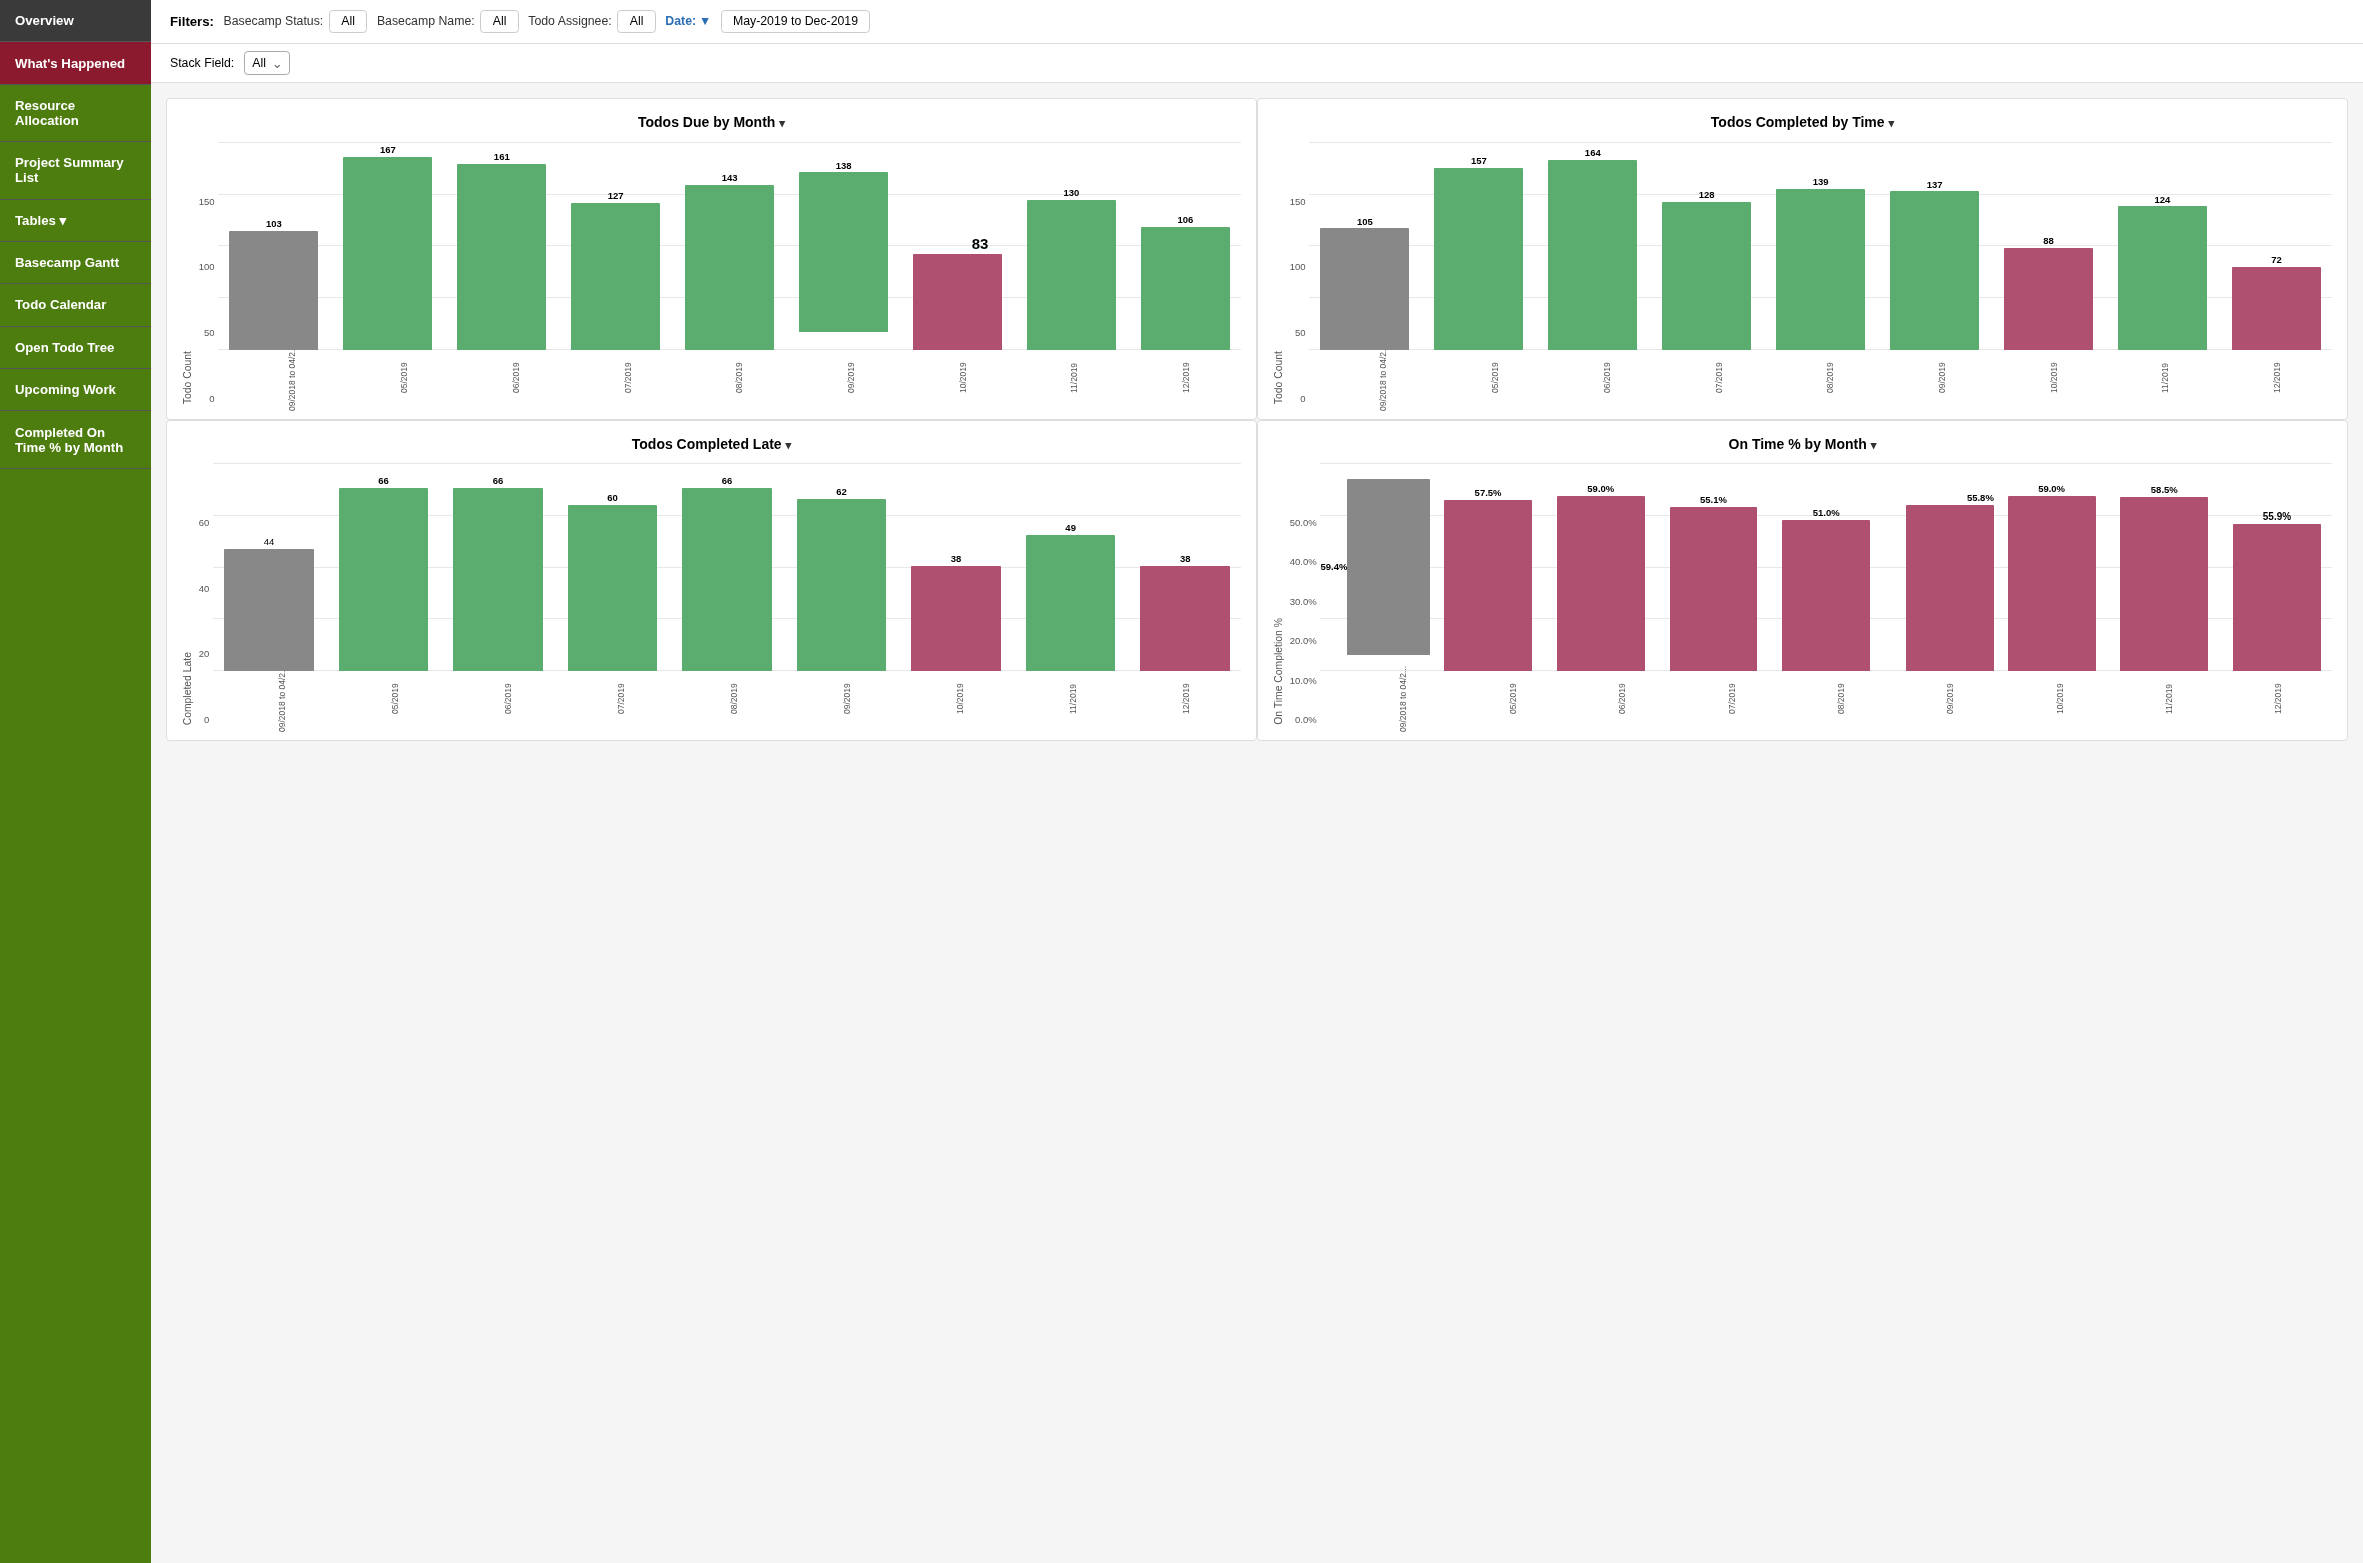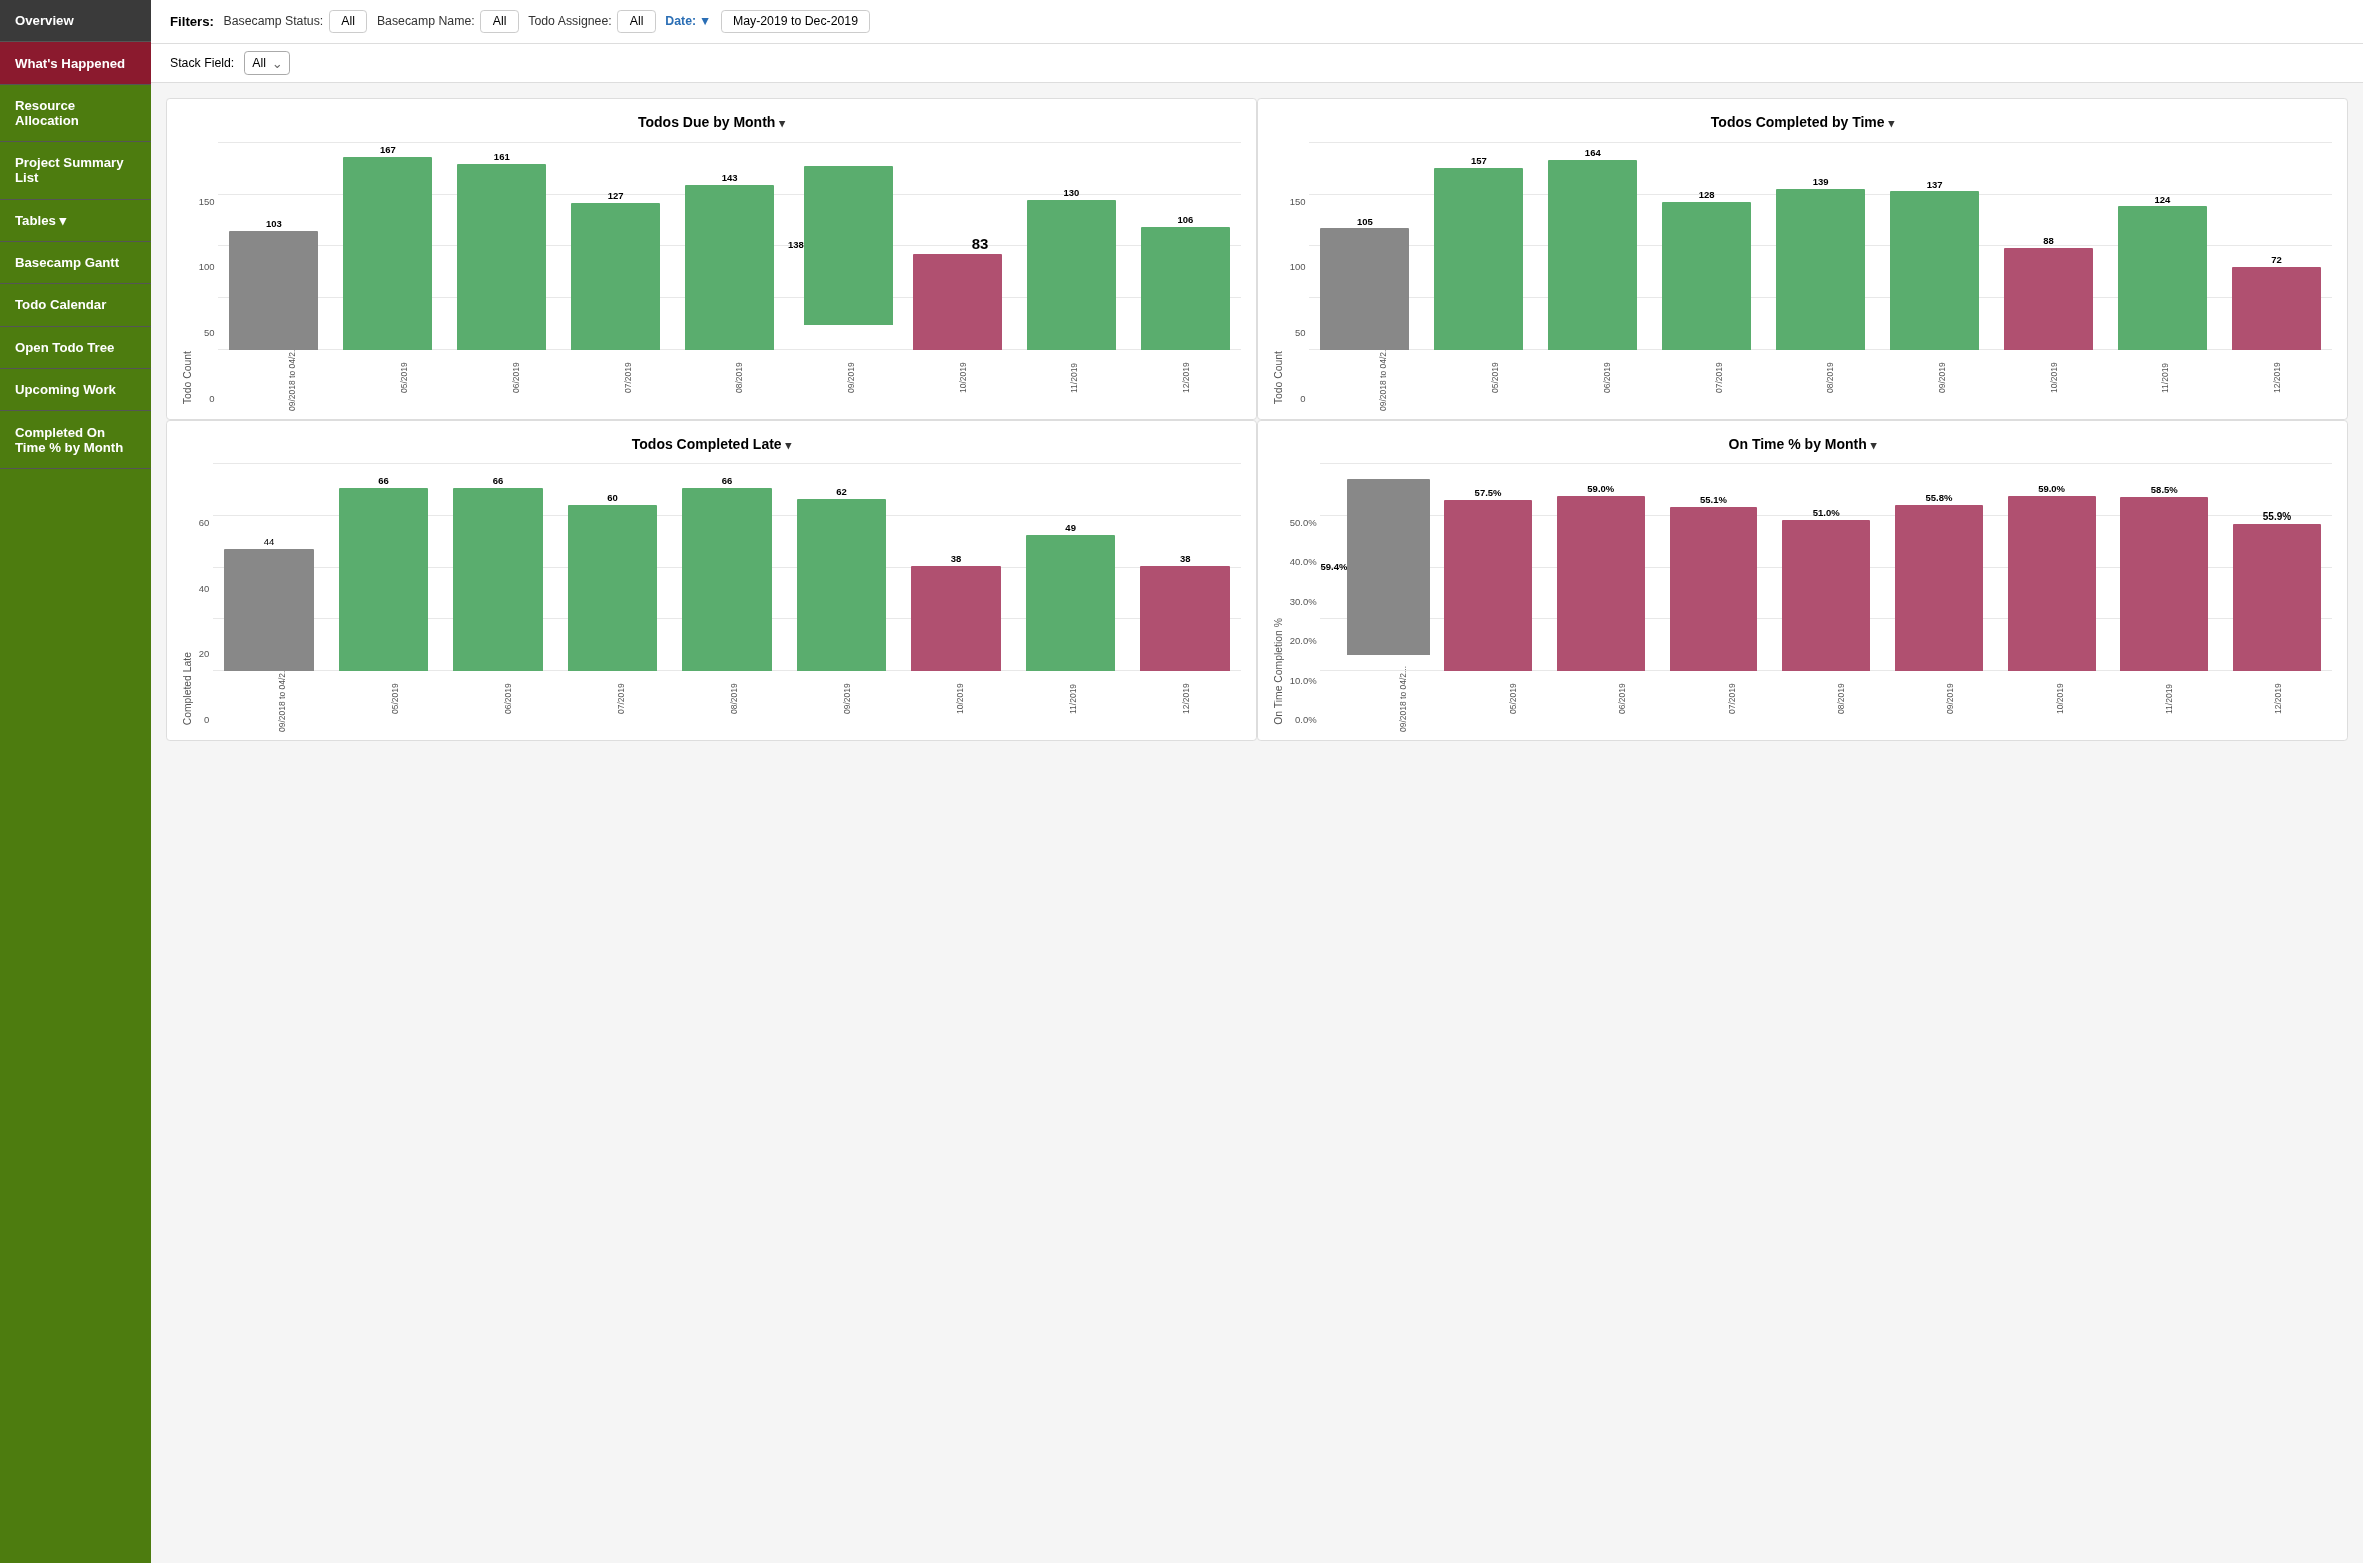--- a/index.html
+++ b/index.html
@@ -239,21 +239,21 @@
                       <div style="width: 80%; height: 89.4444%; border-radius: 0.9px 0.9px 0px 0px; background: rgb(90, 173, 110);"></div>
                     </div>
                     <div style="display: flex; flex-direction: column; align-items: center; flex: 1 1 0%; height: 100%; justify-content: flex-end;">
                       <span style="font-size: 9.5px; font-weight: 700; margin-bottom: 1.9px; white-space: nowrap;">127</span>
                       <div style="width: 80%; height: 70.5556%; border-radius: 0.9px 0.9px 0px 0px; background: rgb(90, 173, 110);"></div>
                     </div>
                     <div style="display: flex; flex-direction: column; align-items: center; flex: 1 1 0%; height: 100%; justify-content: flex-end;">
                       <span style="font-size: 9.5px; font-weight: 700; margin-bottom: 1.9px; white-space: nowrap;">143</span>
                       <div style="width: 80%; height: 79.4444%; border-radius: 0.9px 0.9px 0px 0px; background: rgb(90, 173, 110);"></div>
                     </div>
-                    <div style="display: flex; flex-direction: row; align-items: center; flex: 1 1 0%; height: 100%; justify-content: flex-start;">
+                    <div style="display: flex; flex-direction: column; align-items: center; flex: 1 1 0%; height: 100%; justify-content: center;">
                       <span style="font-size: 9.5px; font-weight: 700; margin-bottom: 1.9px; white-space: nowrap;">138</span>
                       <div style="width: 80%; height: 76.6667%; border-radius: 0.9px 0.9px 0px 0px; background: rgb(90, 173, 110);"></div>
                     </div>
                     <div style="display: flex; flex-direction: column; align-items: center; flex: 1 1 0%; height: 100%; justify-content: flex-end;">
                       <span style="font-size: 15px; font-weight: 700; margin-bottom: 1.9px; white-space: nowrap; padding-left: 45px;">83</span>
                       <div style="width: 80%; height: 46.1111%; border-radius: 0.9px 0.9px 0px 0px; background: rgb(176, 80, 112);"></div>
                     </div>
                     <div style="display: flex; flex-direction: column; align-items: center; flex: 1 1 0%; height: 100%; justify-content: flex-end;">
                       <span style="font-size: 9.5px; font-weight: 700; margin-bottom: 1.9px; white-space: nowrap;">130</span>
                       <div style="width: 80%; height: 72.2222%; border-radius: 0.9px 0.9px 0px 0px; background: rgb(90, 173, 110);"></div>
@@ -481,21 +481,21 @@
                       <div style="width: 80%; height: 84.2857%; border-radius: 0.9px 0.9px 0px 0px; background: rgb(176, 80, 112);"></div>
                     </div>
                     <div style="display: flex; flex-direction: column; align-items: center; flex: 1 1 0%; height: 100%; justify-content: flex-end;">
                       <span style="font-size: 9.5px; font-weight: 700; margin-bottom: 1.9px; white-space: nowrap;">55.1%</span>
                       <div style="width: 80%; height: 78.7143%; border-radius: 0.9px 0.9px 0px 0px; background: rgb(176, 80, 112);"></div>
                     </div>
                     <div style="display: flex; flex-direction: column; align-items: center; flex: 1 1 0%; height: 100%; justify-content: flex-end;">
                       <span style="font-size: 9.5px; font-weight: 700; margin-bottom: 1.9px; white-space: nowrap;">51.0%</span>
                       <div style="width: 80%; height: 72.8571%; border-radius: 0.9px 0.9px 0px 0px; background: rgb(176, 80, 112);"></div>
                     </div>
-                    <div style="display: flex; flex-direction: column; align-items: center; flex: 1 1 0%; height: 100%; justify-content: flex-end;">
+                    <div style="display: flex; flex-direction: column; align-items: flex-end; flex: 1 1 0%; height: 100%; justify-content: flex-end;">
                       <span style="font-size: 9.5px; font-weight: 700; margin-bottom: 1.9px; white-space: nowrap;">55.8%</span>
                       <div style="width: 80%; height: 79.7143%; border-radius: 0.9px 0.9px 0px 0px; background: rgb(176, 80, 112);"></div>
                     </div>
                     <div style="display: flex; flex-direction: column; align-items: center; flex: 1 1 0%; height: 100%; justify-content: flex-end;">
                       <span style="font-size: 9.5px; font-weight: 700; margin-bottom: 1.9px; white-space: nowrap;">59.0%</span>
                       <div style="width: 80%; height: 84.2857%; border-radius: 0.9px 0.9px 0px 0px; background: rgb(176, 80, 112);"></div>
                     </div>
                     <div style="display: flex; flex-direction: column; align-items: center; flex: 1 1 0%; height: 100%; justify-content: flex-end;">
                       <span style="font-size: 9.5px; font-weight: 700; margin-bottom: 1.9px; white-space: nowrap;">58.5%</span>
                       <div style="width: 80%; height: 83.5714%; border-radius: 0.9px 0.9px 0px 0px; background: rgb(176, 80, 112);"></div>

